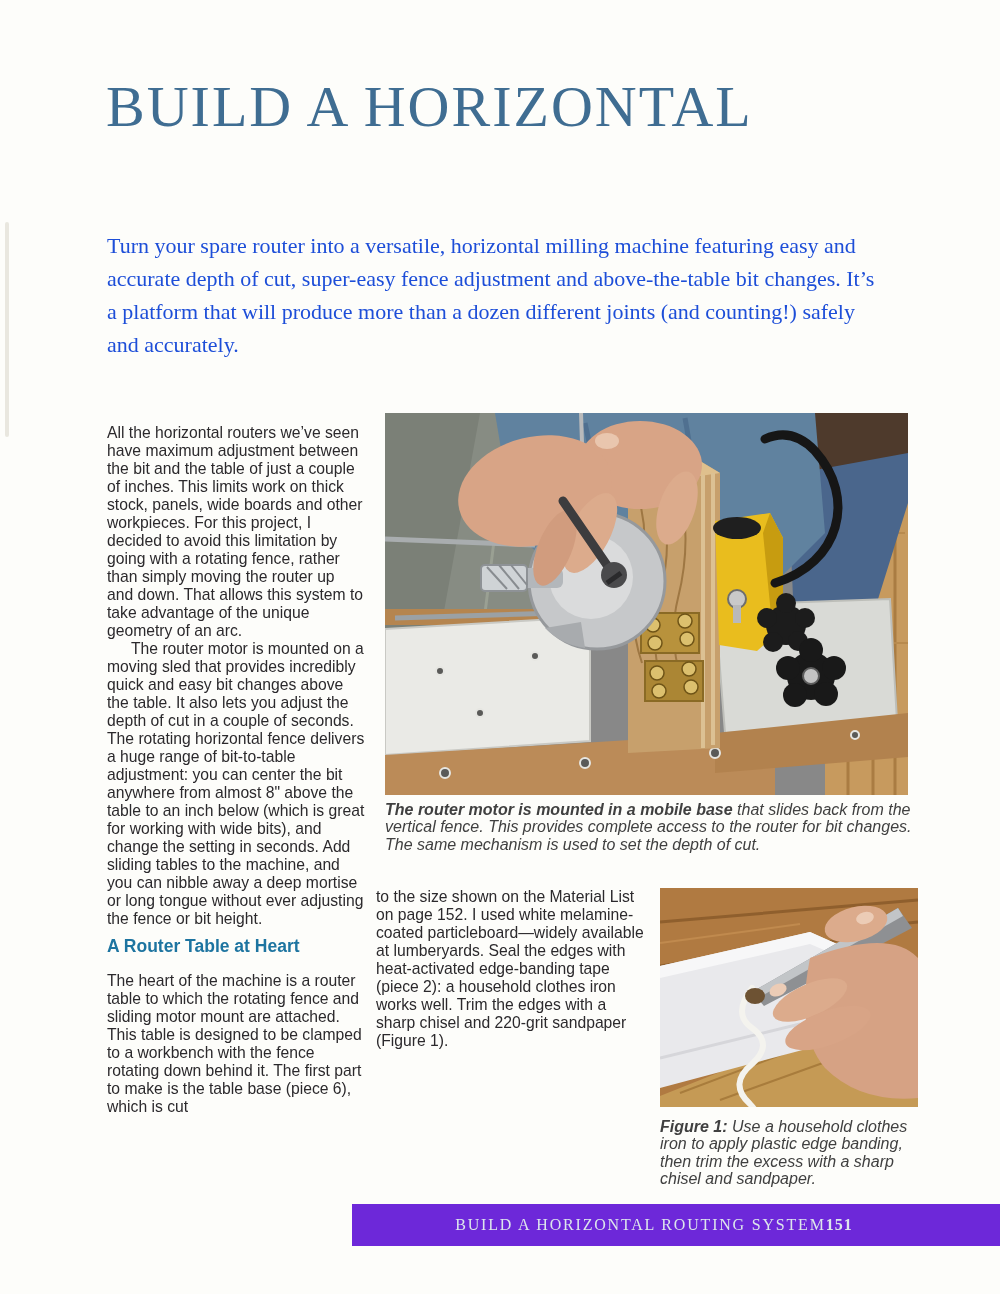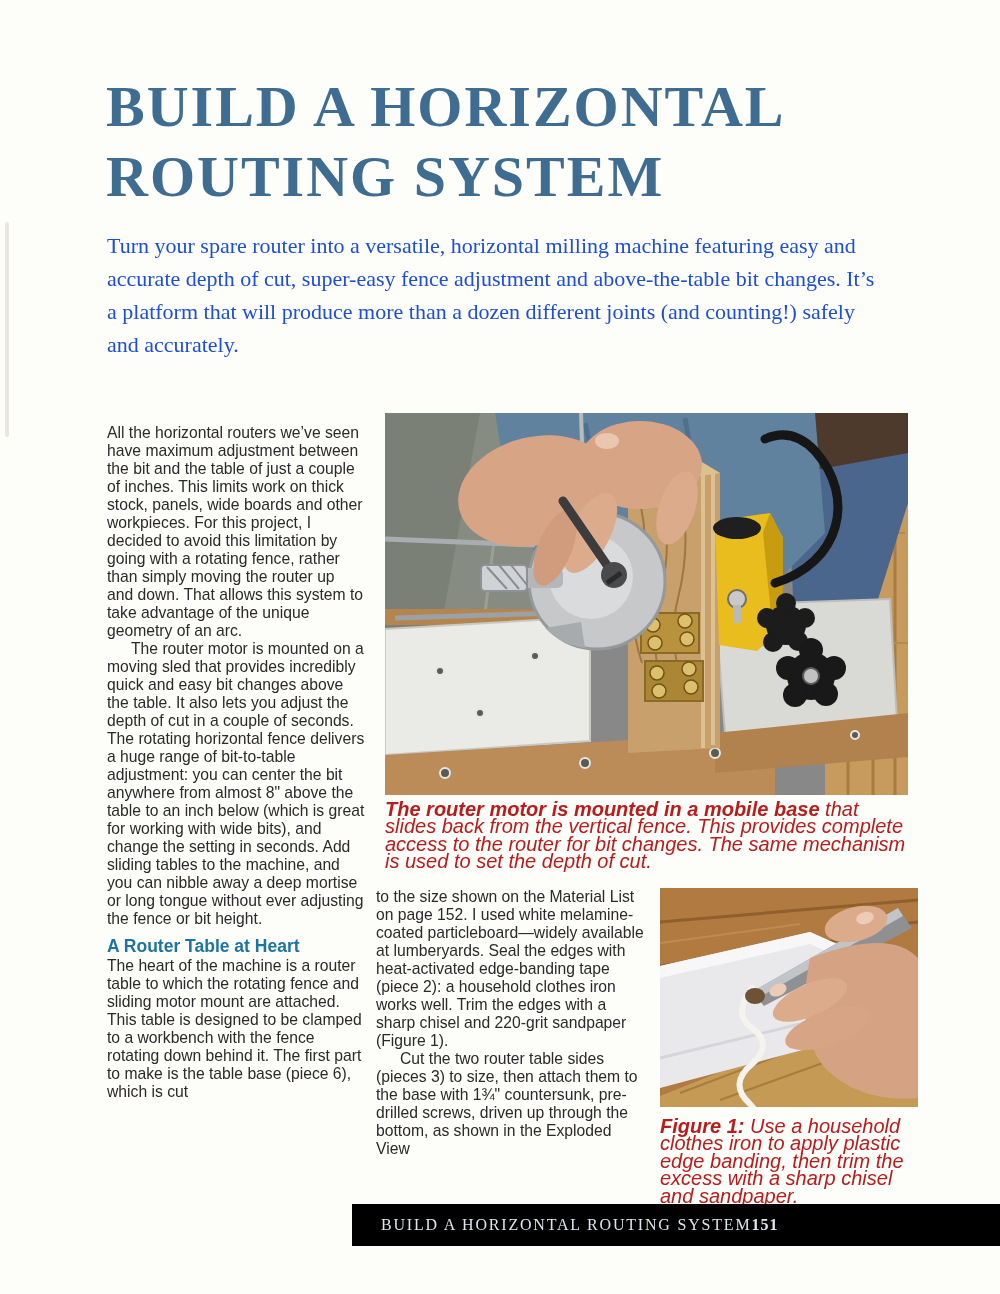--- a/index.html
+++ b/index.html
@@ -11,21 +11,21 @@
     font-family:"Liberation Sans", sans-serif;
     color:#29272a;
     overflow:hidden;
   }
   .abs { position:absolute; }
 
   
   .page-title {
     left:106px; top:72px; width:820px;
     font-family:"Liberation Serif", serif;
-    font-weight:700;
+    font-weight:400;
     font-size:58px; line-height:70px;
     letter-spacing:2px;
     color:#3f6d92;
   }
   .intro {
     left:107px; top:229px; width:782px;
     font-family:"Liberation Serif", serif;
     font-size:22px; line-height:33px;
     color:#1d4ed8;
   }
@@ -34,45 +34,45 @@
   .body-col {
     font-size:15.7px; line-height:18px;
     color:#2b292c;
     text-align:left;
   }
   .col-left  { left:107px; top:424px; width:258px; }
   .col-mid   { left:376px; top:888px; width:268px; }
   .body-col p { margin:0; }
   .body-col p.indent { text-indent:24px; }
   .section-heading {
-    margin-top:9px; margin-bottom:2px;
+    margin-top:9px; margin-bottom:17px;
     font-size:17.5px; font-weight:bold;
     color:#1d74a0;
   }
 
   
   .photo { display:block; background:#888; }
   .main-photo   { left:385px; top:413px; width:523px; height:382px; }
   .figure-photo { left:660px; top:888px; width:258px; height:219px; }
   .photo svg { display:block; width:100%; height:100%; }
 
   .caption {
-    font-size:20px; line-height:17.4px;
+    font-size:16px; line-height:17.4px;
     font-style:italic;
-    color:#b91c1c;
+    color:#404040;
   }
   .caption b { font-weight:bold; }
   .main-caption   { left:385px; top:801px; width:527px; }
   .figure-caption { left:660px; top:1118px; width:262px; }
 
   
   .footer-bar {
     left:352px; top:1204px; width:648px; height:42px;
-    background:#000000;
-    display:flex; align-items:center; justify-content:flex-start;
+    background:#6d28d9;
+    display:flex; align-items:center; justify-content:center;
     font-family:"Liberation Serif", serif;
     color:#dde6ec;
   }
   .footer-title {
     padding-left:29px;
     font-size:16px; letter-spacing:1.8px;
   }
   .footer-page {
     padding-right:73px;
     font-size:16px; letter-spacing:1px;font-weight:bold;
@@ -82,21 +82,20 @@
   .edge-artifact {
     left:5px; top:222px; width:4px; height:215px;
     background:#d9d5c9; opacity:.55; border-radius:2px;
   }
 </style>
 </head>
 <body>
 
 <h1 class="abs page-title">
   <span>BUILD A HORIZONTAL</span><br>
-  <span>ROUTING SYSTEM</span>
 </h1>
 
 <p class="abs intro">Turn your spare router into a versatile, horizontal milling machine featuring easy and accurate depth of cut, super-easy fence adjustment and above-the-table bit changes. It’s a platform that will produce more than a dozen different joints (and counting!) safely and accurately.</p>
 
 <div class="abs edge-artifact"></div>
 
 <div class="abs body-col col-left">
   <p>All the horizontal routers we’ve seen have maximum adjustment between the bit and the table of just a couple of inches. This limits work on thick stock, panels, wide boards and other workpieces. For this project, I decided to avoid this limitation by going with a rotating fence, rather than simply moving the router up and down. That allows this system to take advantage of the unique geometry of an arc.</p>
   <p class="indent">The router motor is mounted on a moving sled that provides incredibly quick and easy bit changes above the table. It also lets you adjust the depth of cut in a couple of seconds. The rotating horizontal fence delivers a huge range of bit-to-table adjustment: you can center the bit anywhere from almost 8" above the table to an inch below (which is great for working with wide bits), and change the setting in seconds. Add sliding tables to the machine, and you can nibble away a deep mortise or long tongue without ever adjusting the fence or bit height.</p>
   <h2 class="section-heading">A Router Table at Heart</h2>
@@ -222,21 +221,20 @@
       <circle cx="229" cy="162" r="13" fill="#4a4a4c"></circle>
       <path d="M222,170 l14,-10" stroke="#2a2a2c" stroke-width="5"></path>
     </g>
   </svg>
 </div>
 
 <p class="abs caption main-caption"><b>The router motor is mounted in a mobile base</b><span> that slides back from the vertical fence. This provides complete access to the router for bit changes. The same mechanism is used to set the depth of cut.</span></p>
 
 <div class="abs body-col col-mid">
   <p>to the size shown on the Material List on page 152. I used white melamine-coated particleboard—widely available at lumberyards. Seal the edges with heat-activated edge-banding tape (piece 2): a household clothes iron works well. Trim the edges with a sharp chisel and 220-grit sandpaper (Figure 1).</p>
-  <p class="indent">Cut the two router table sides (pieces 3) to size, then attach them to the base with 1¾" countersunk, pre-drilled screws, driven up through the bottom, as shown in the Exploded View</p>
 </div>
 
 <div class="abs photo figure-photo">
   <svg viewBox="0 0 258 219" preserveAspectRatio="none">
 
     <g>
       <rect x="0" y="0" width="258" height="219" fill="#b07a41"></rect>
       <path d="M0,34 L258,12 M0,78 L180,52 M200,40 L258,34" stroke="#8f5f2d" stroke-width="3" fill="none"></path>
       <path d="M0,55 L140,36" stroke="#c08a4e" stroke-width="2" fill="none"></path>
     </g>

